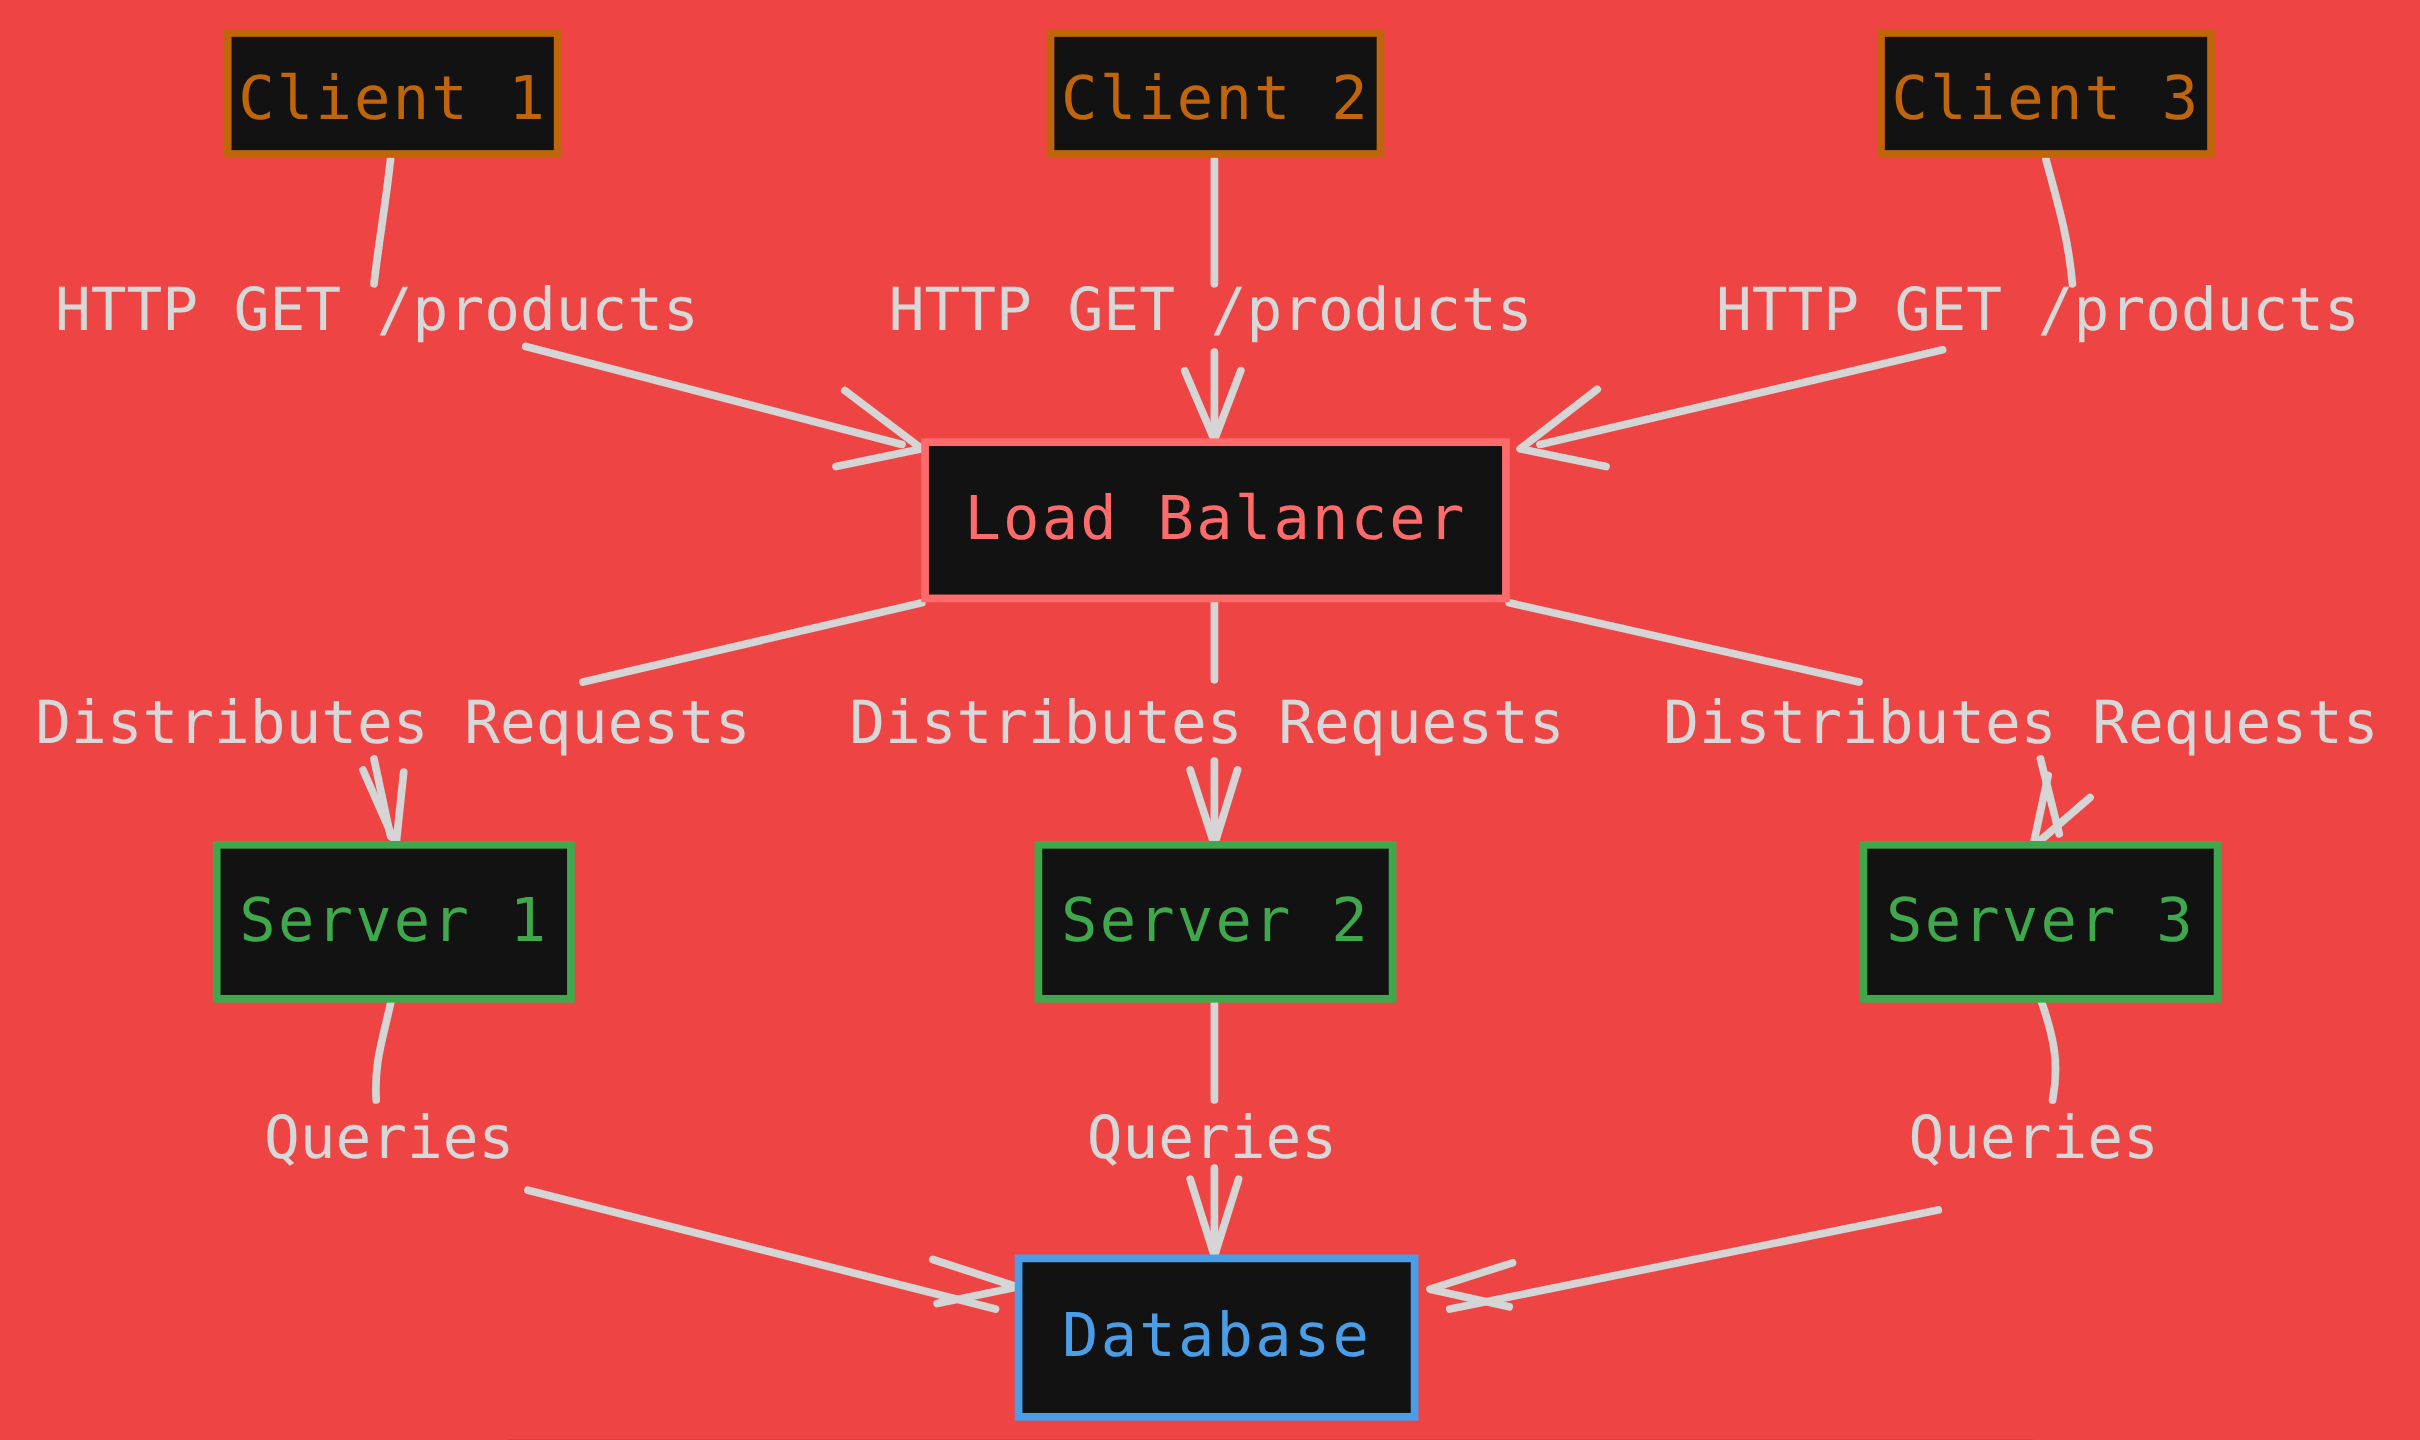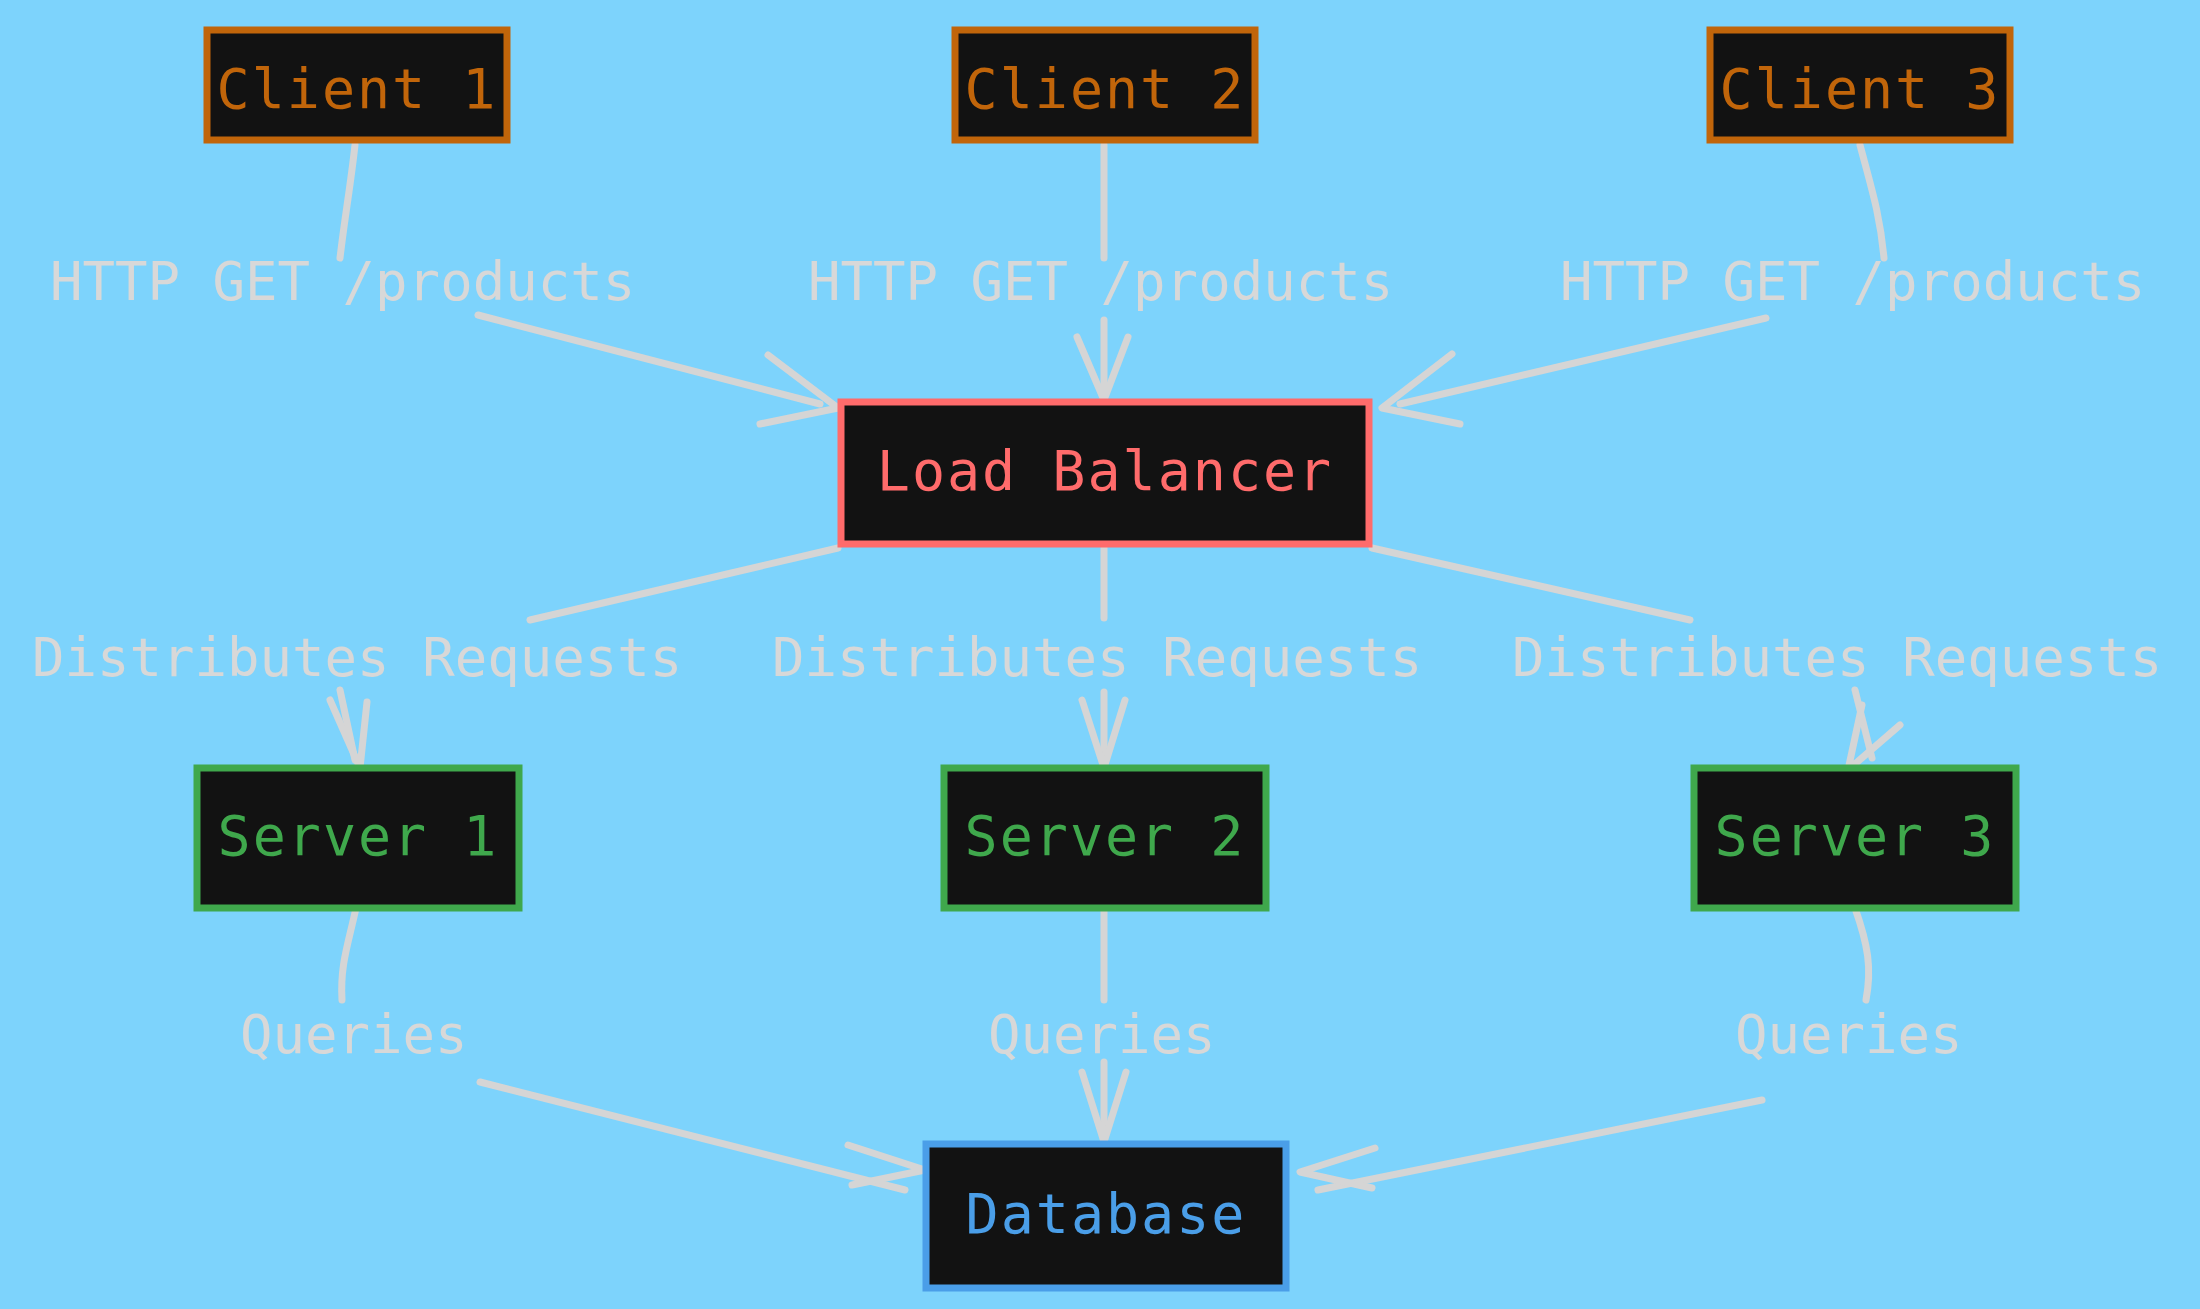--- a/index.html
+++ b/index.html
@@ -4,21 +4,21 @@
 <style>
   html, body {
     margin: 0;
     padding: 0;
     background: #121212;
   }
   #canvas {
     position: relative;
     width: 2200px;
     height: 1309px;
-    background: #7dd3fc;
+    background: #ef4444;
     overflow: hidden;
     font-family: "DejaVu Sans Mono", monospace;
   }
   #diagram-svg {
     position: absolute;
     left: 0;
     top: 0;
     width: 2200px;
     height: 1309px;
   }

